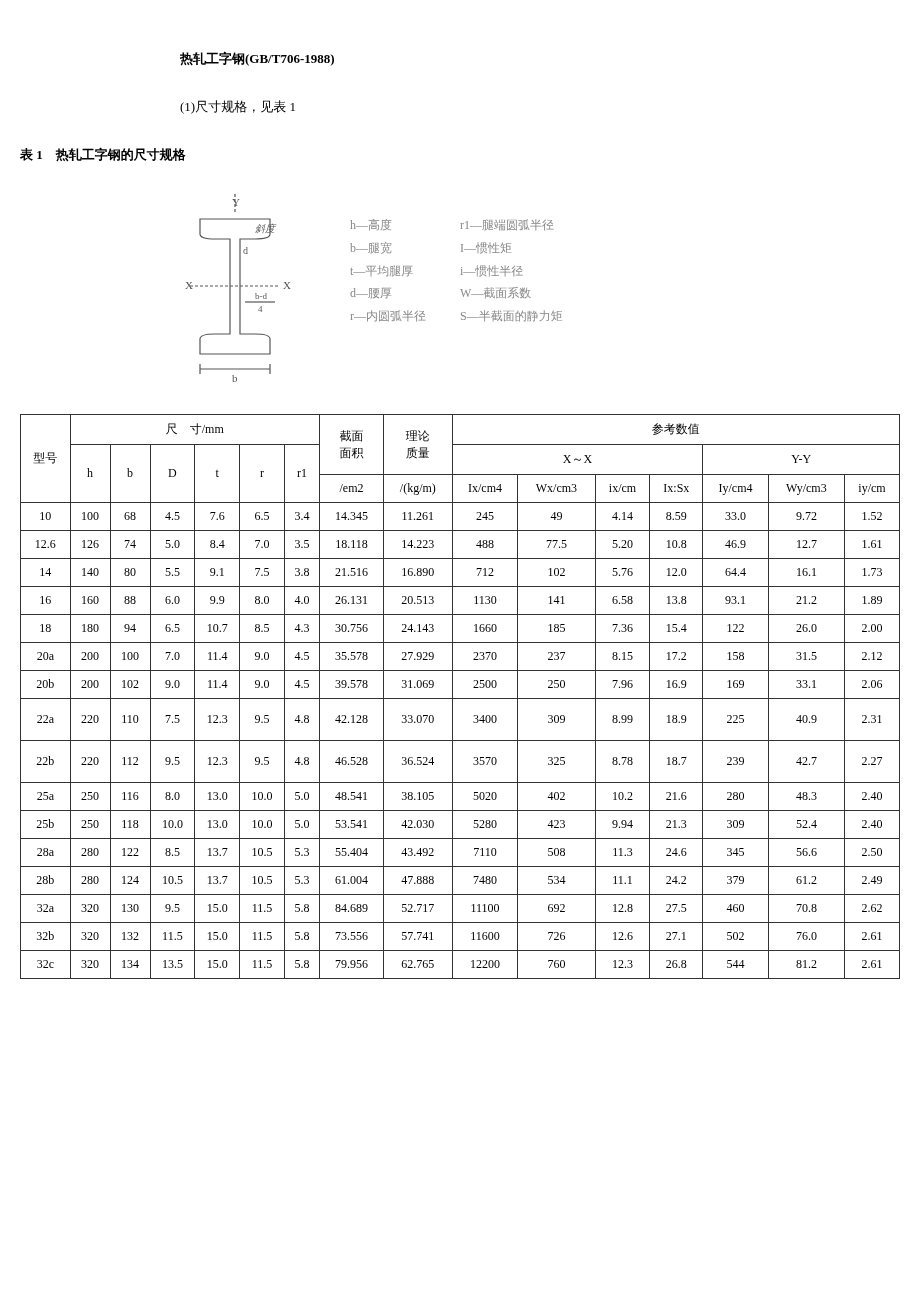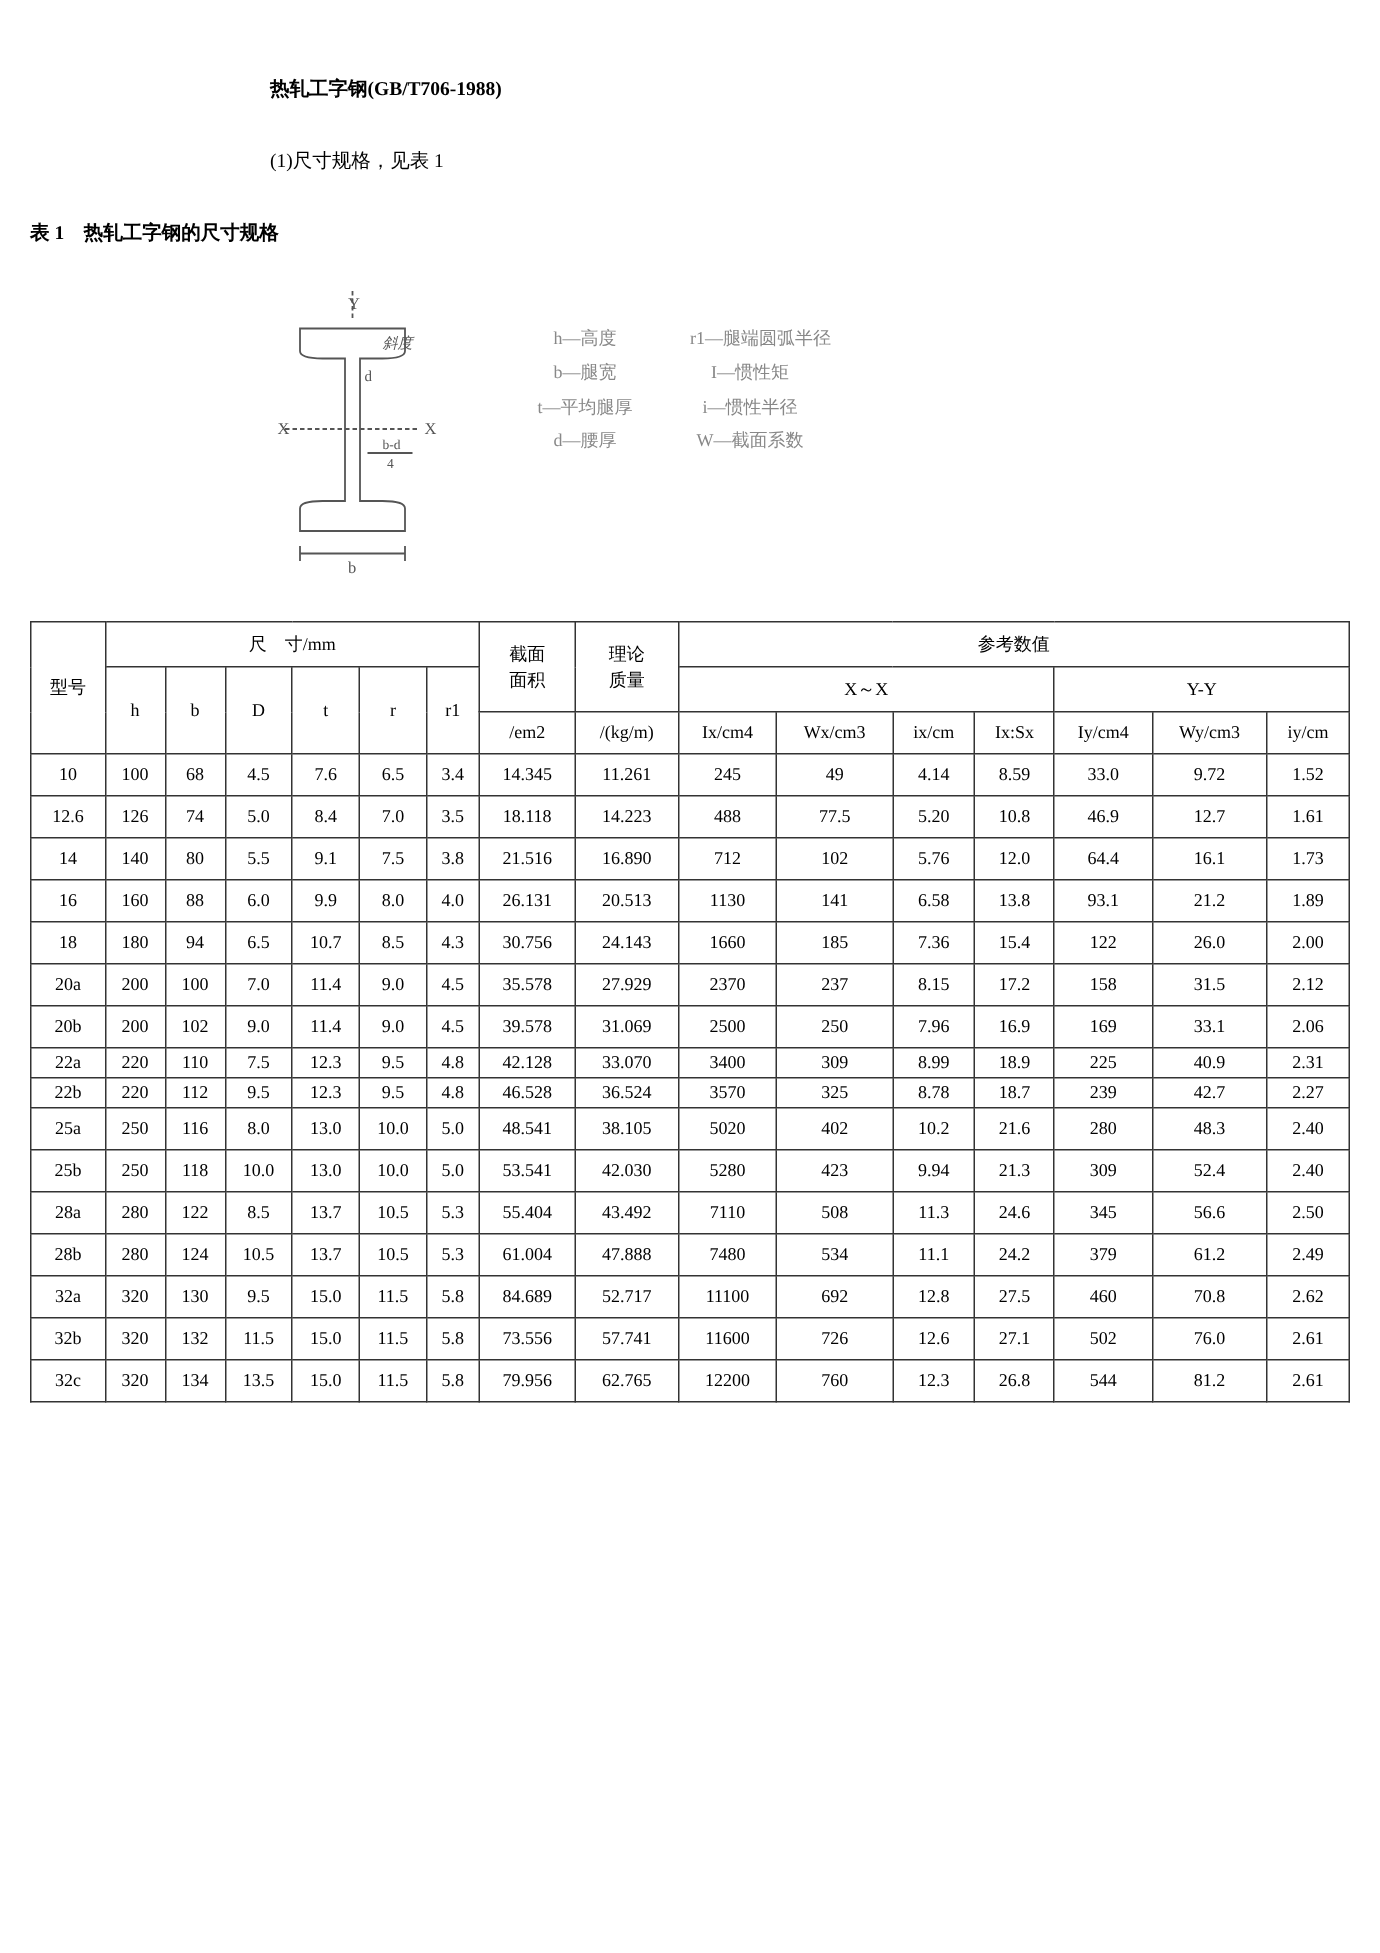--- a/index.html
+++ b/index.html
@@ -31,38 +31,37 @@
       margin-left: 160px;
       margin-bottom: 30px;
       gap: 30px;
     }
     .diagram-svg { flex-shrink: 0; }
     .legend {
       font-size: 12px;
       color: #888;
       line-height: 1.9;
       margin-top: 20px;
-      text-align: center;
     }
     .legend-row { display: flex; gap: 30px; }
     .legend-item { min-width: 80px; }
     table.spec {
       border-collapse: collapse;
       width: 100%;
       margin-top: 10px;
     }
     table.spec th, table.spec td {
       border: 1px solid #333;
       font-weight: normal;
       text-align: center;
       padding: 6px 3px;
       font-size: 12px;
       white-space: nowrap;
     }
-    table.spec td.tight { padding: 2px 3px; }
+    table.spec td.tight { padding: 13px 3px; }
   </style>
 </head>
 <body>
 
 <div class="doc-title">热轧工字钢(GB/T706-1988)</div>
 <div class="note-line">(1)尺寸规格，见表 1</div>
 <div class="table-caption">表 1　热轧工字钢的尺寸规格</div>
 
 <div class="diagram-block">
   <svg class="diagram-svg" width="140" height="190" viewBox="0 0 140 190">
@@ -94,20 +93,24 @@
         <span class="legend-item">I—惯性矩</span>
       </div>
     <div class="legend-row">
         <span class="legend-item">t—平均腿厚</span>
         <span class="legend-item">i—惯性半径</span>
       </div>
     <div class="legend-row">
         <span class="legend-item">d—腰厚</span>
         <span class="legend-item">W—截面系数</span>
       </div>
+    <div class="legend-row">
+        <span class="legend-item">r—内圆弧半径</span>
+        <span class="legend-item">S—半截面的静力矩</span>
+      </div>
   </div>
 </div>
 
 <table class="spec">
   <thead>
     <tr>
       <th rowspan="3">型号</th>
       <th colspan="6">尺　寸/mm</th>
       <th rowspan="2">
         <span>截面</span><br><span>面积</span>

